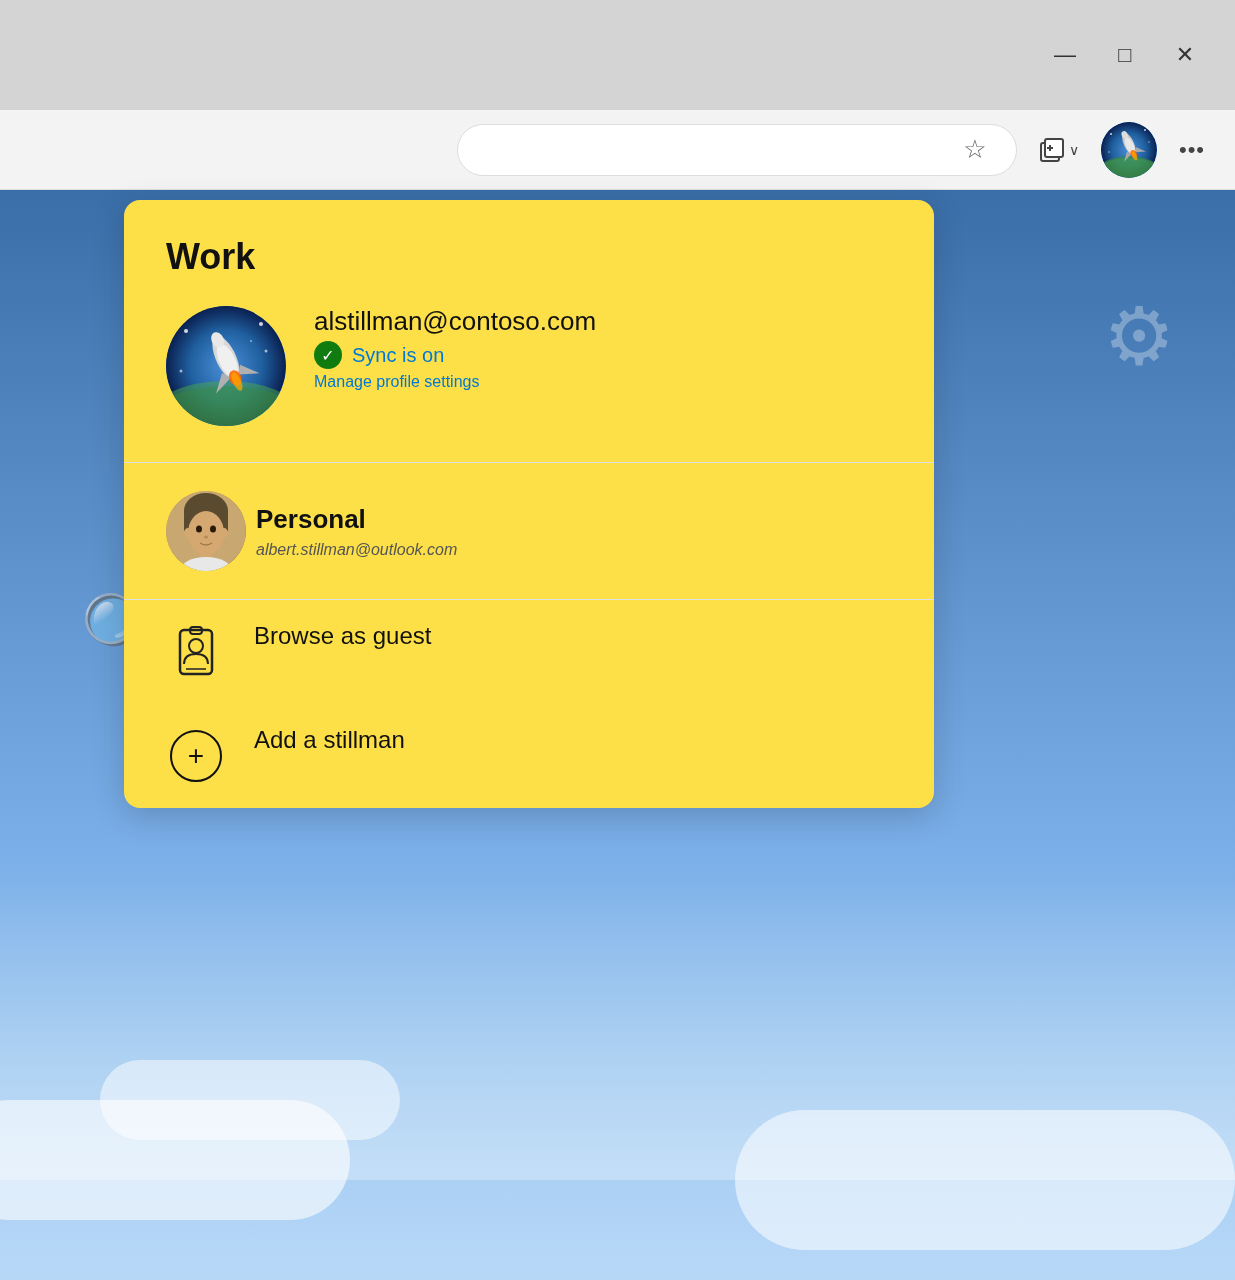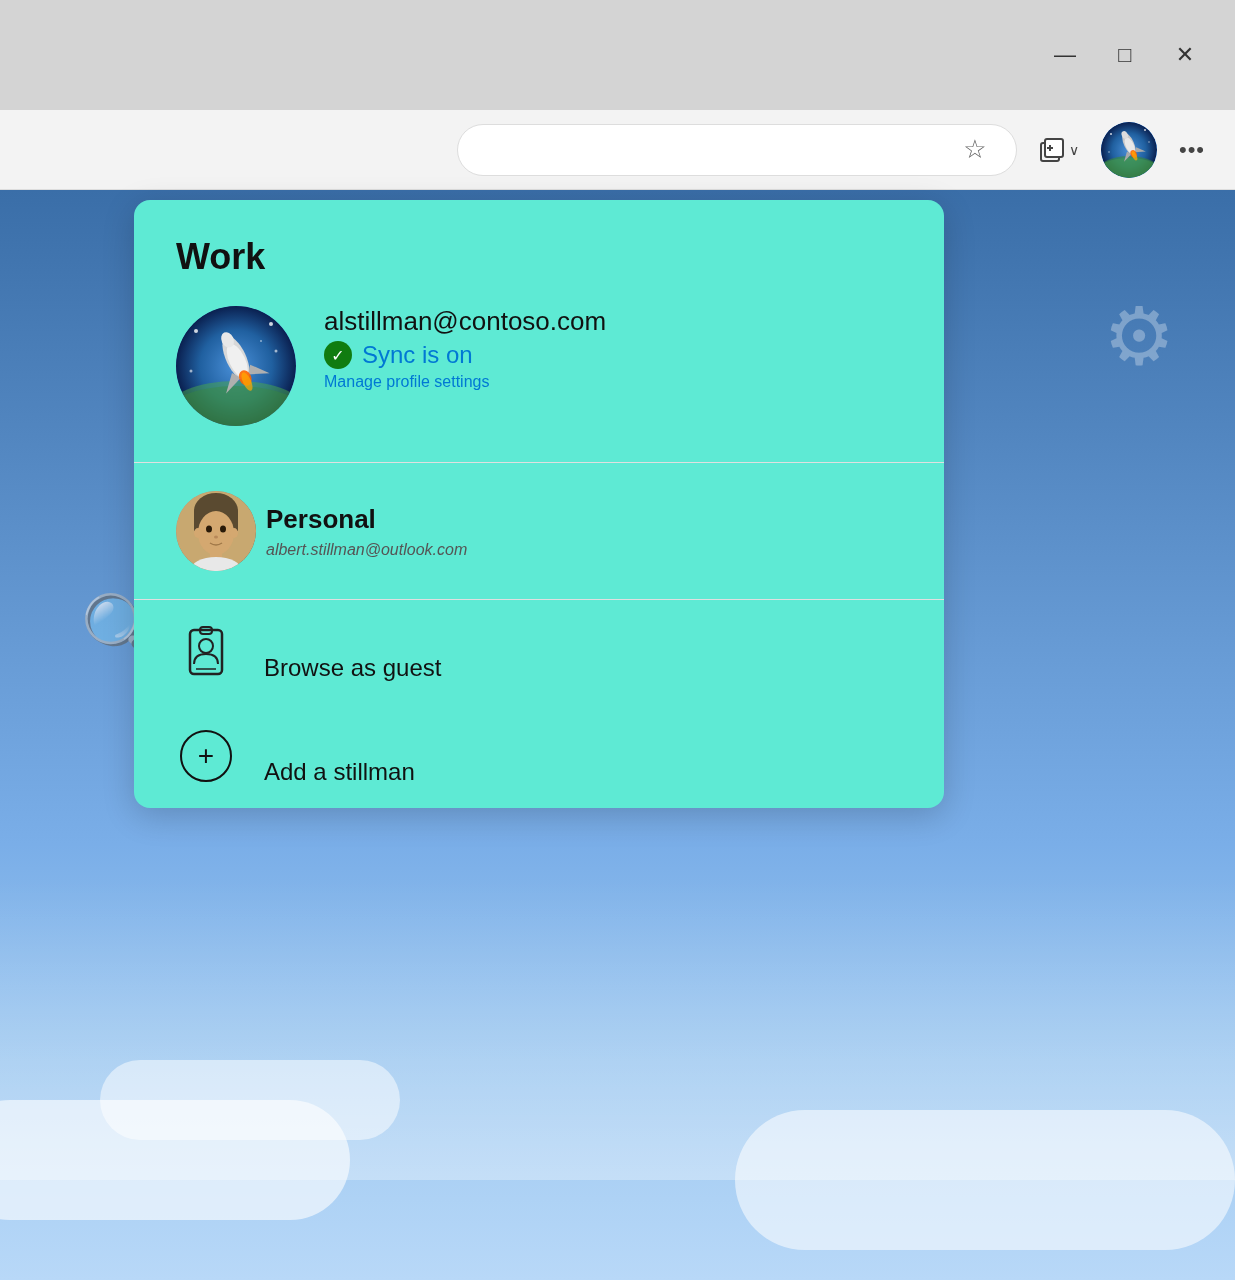--- a/index.html
+++ b/index.html
@@ -126,23 +126,23 @@
       top: 400px;
       font-size: 70px;
       color: #4a90d9;
       opacity: 0.6;
     }
 
     
     .profile-panel {
       position: absolute;
       top: 200px;
-      left: 134px;
+      left: 124px;
       width: 810px;
-      background: #5eead4;
+      background: #fde047;
       border-radius: 16px;
       box-shadow: 0 8px 32px rgba(0,0,0,0.18);
       overflow: hidden;
       z-index: 100;
     }
 
     .panel-section {
       padding: 36px 42px;
     }
 
@@ -197,21 +197,21 @@
       border-radius: 50%;
       display: flex;
       align-items: center;
       justify-content: center;
       color: white;
       font-size: 16px;
       flex-shrink: 0;
     }
 
     .sync-text {
-      font-size: 24px;
+      font-size: 20px;
       color: #0078d4;
     }
 
     .manage-link {
       font-size: 16px;
       color: #0078d4;
       cursor: pointer;
       text-decoration: none;
       display: inline-block;
     }
@@ -256,21 +256,21 @@
 
     .personal-email {
       font-size: 16px;
       color: #555;
       font-style: italic;
     }
 
     .action-section {
       padding: 22px 42px;
       display: flex;
-      align-items: flex-end;
+      align-items: flex-start;
       gap: 28px;
       cursor: pointer;
     }
 
     .action-icon {
       width: 60px;
       height: 60px;
       display: flex;
       align-items: center;
       justify-content: center;

